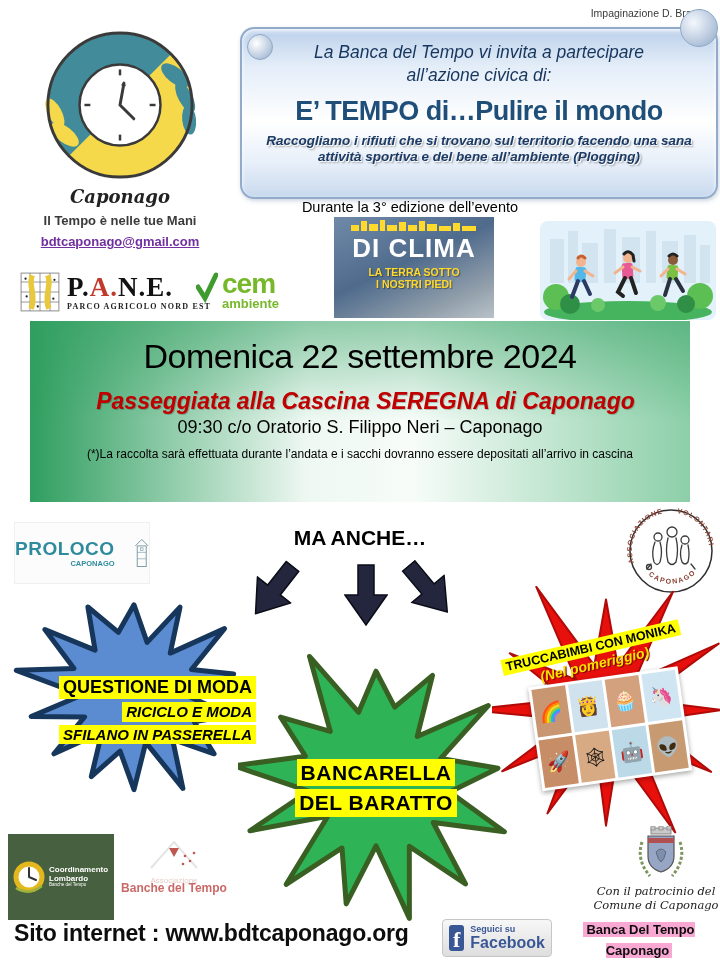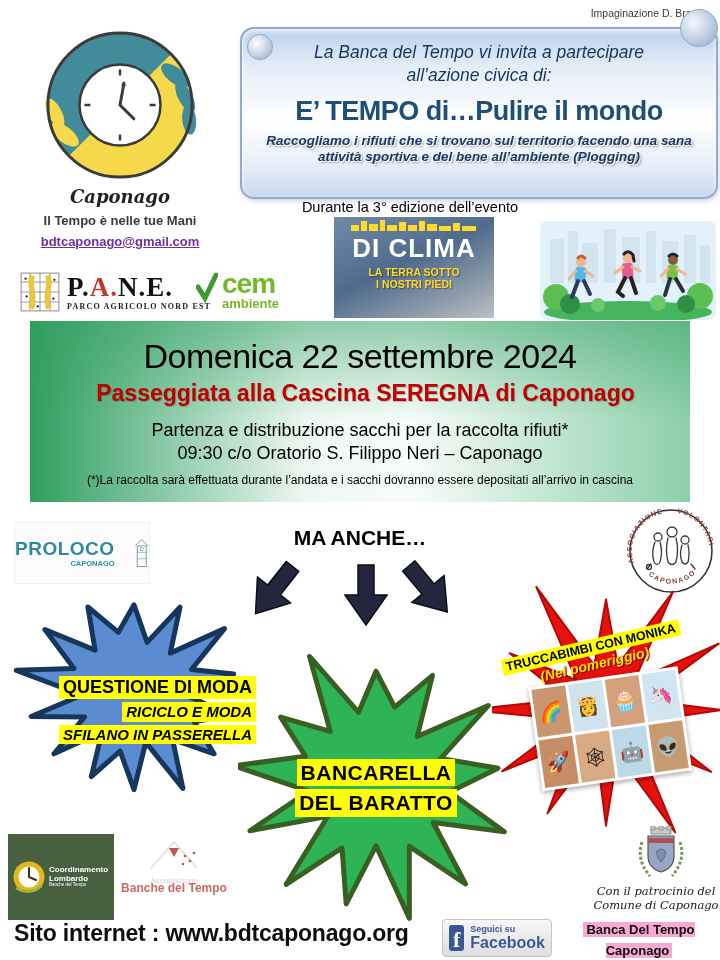--- a/index.html
+++ b/index.html
@@ -50,21 +50,21 @@
   #pane .sub{font-size:8px;font-weight:700;letter-spacing:1.2px;color:#222;margin-top:1px;}
   #cem{left:196px;top:271px;display:flex;align-items:flex-start;gap:4px;}
   #cem .name{font-size:28px;font-weight:700;color:#76b82a;letter-spacing:-1px;line-height:.9;}
   #cem .sub{font-size:13px;font-weight:700;color:#76b82a;text-align:right;margin-top:0;}
 
   
   #event-box{left:30px;top:321px;width:660px;height:181px;text-align:center;
     background:linear-gradient(to bottom,rgba(46,158,94,.5),rgba(255,255,255,0) 55%),
                linear-gradient(to right,#2f9e5f,#eef8f2 42%,#f7fcf9 58%,#8ccfa8 100%);}
   #event-box .date{font-size:34px;font-weight:400;color:#000;padding-top:16px;letter-spacing:-.5px;}
-  #event-box .title{font-size:23px;font-weight:800;color:#c00000;margin-top:4px;text-shadow:1px 1px 0 rgba(0,0,0,.2);padding-left:11px;}
+  #event-box .title{font-size:23px;font-weight:800;font-style:italic;color:#c00000;margin-top:12px;text-shadow:1px 1px 0 rgba(0,0,0,.2);padding-left:11px;}
   #event-box .l1{font-size:18px;color:#000;margin-top:13px;}
   #event-box .l2{font-size:18px;color:#000;margin-top:2px;}
   #event-box .note{font-size:12px;color:#000;margin-top:9px;}
 
   
   #proloco{left:14px;top:514px;width:134px;height:60px;background:#fcfcfc;border:1px solid #f0f0f0;
     display:flex;align-items:center;justify-content:center;gap:19px;margin-top:8px;}
   #proloco .name{font-size:19px;font-weight:800;color:#2e8b9e;letter-spacing:.5px;line-height:1;}
   #proloco .sub{font-size:7.5px;font-weight:700;color:#2e8b9e;text-align:right;margin-top:1px;}
 
@@ -262,21 +262,20 @@
   </svg>
   <div>
     <div class="name">cem</div>
     <div class="sub">ambiente</div>
   </div>
 </div>
 
 <div id="event-box" class="abs">
   <div class="date">Domenica 22 settembre 2024</div>
   <div class="title">Passeggiata alla Cascina SEREGNA di Caponago</div>
-  <div class="l1">Partenza e distribuzione sacchi per la raccolta rifiuti*</div>
   <div class="l2">09:30 c/o Oratorio S. Filippo Neri – Caponago</div>
   <div class="note">(*)La raccolta sarà effettuata durante l’andata e i sacchi dovranno essere depositati all’arrivo in cascina</div>
 </div>
 
 <div id="proloco" class="abs">
   <div>
     <div class="name">PROLOCO</div>
     <div class="sub">CAPONAGO</div>
   </div>
   <svg width="24" height="46" viewBox="0 0 24 46">

